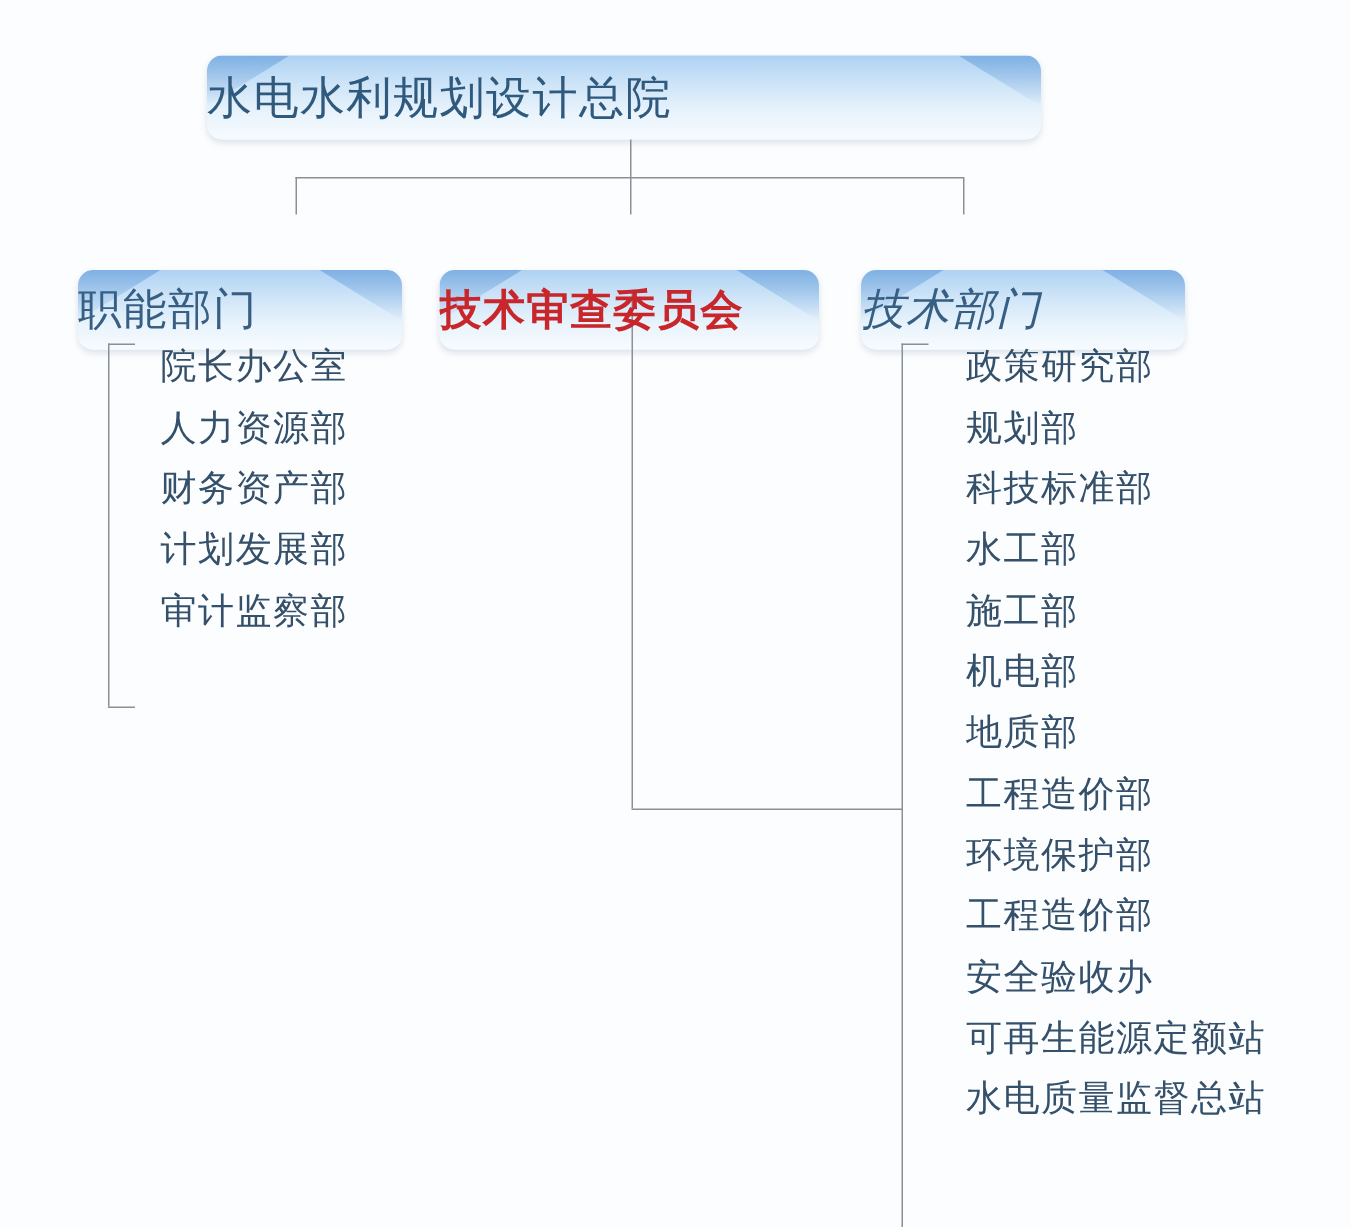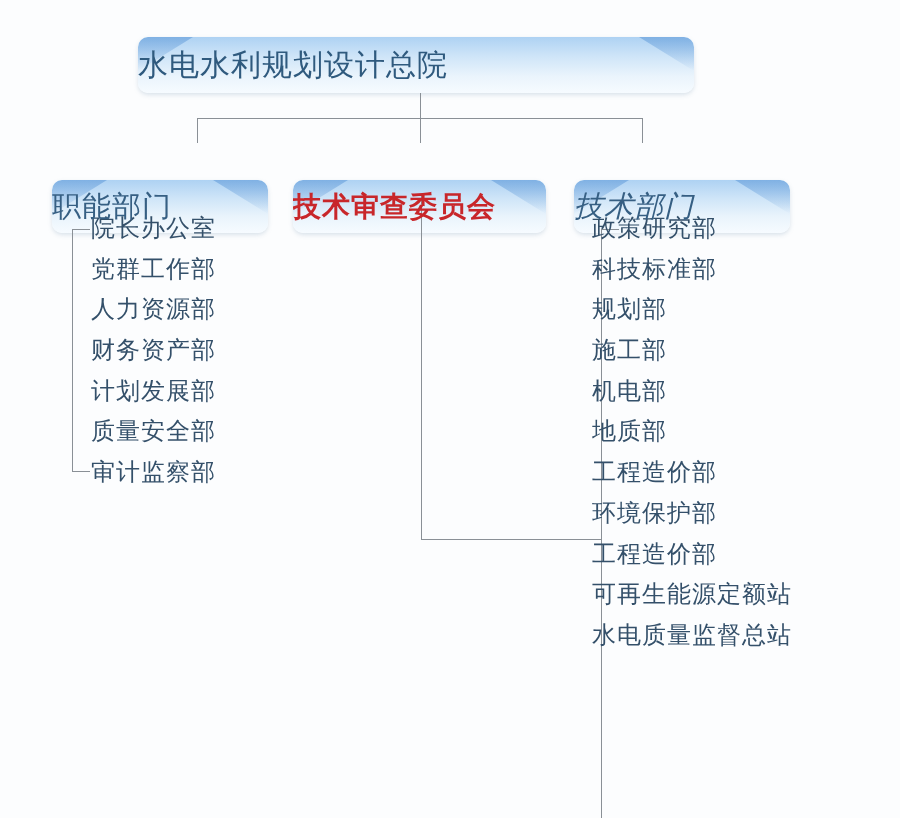--- a/index.html
+++ b/index.html
@@ -27,27 +27,27 @@
   .title-box span { font-size: 30px; color: #2f5a7e; }
   .dept-box { top: 143px; height: 53px; margin-top: 37px; }
   .dept-box span { font-size: 29px; color: #365f83; }
   .func-box { left: 52px; width: 216px; }
   .review-box { left: 293px; width: 253px; }
   .review-box span { color: #c8262a; font-weight: bold; font-size: 28px; font-family: Liberation Serif, serif; }
   .tech-box { left: 574px; width: 216px; font-style: italic; }
 
   .line { position: absolute; background: #8a9096; }
 
-  .list { position: absolute; margin: 0; padding: 0; list-style: none; }
+  .list { position: absolute; margin: 16px; padding: 0; list-style: none; }
   .list li {
     height: 40.7px; line-height: 40.7px;
     font-size: 24px; color: #34506a; letter-spacing: 1px; white-space: nowrap;
   }
   .left-list { left: 91px; top: 208px; }
-  .right-list { left: 592px; top: 208px; }
+  .right-list { left: 628px; top: 208px; }
 </style>
 </head>
 <body>
 
 <div class="box title-box">
   <span>水电水利规划设计总院</span>
 </div>
 
 <div class="line" style="left:420px; top:93px; width:1px; height:50px;"></div>
 <div class="line" style="left:197px; top:118px; width:445px; height:1px;"></div>
@@ -69,33 +69,33 @@
 <div class="line" style="left:72px; top:471px; width:18px; height:1px;"></div>
 
 <div class="line" style="left:421px; top:196px; width:1px; height:343px;"></div>
 <div class="line" style="left:421px; top:539px; width:181px; height:1px;"></div>
 
 <div class="line" style="left:601px; top:229px; width:1px; height:589px;"></div>
 <div class="line" style="left:601px; top:229px; width:18px; height:1px;"></div>
 
 <ul class="list left-list">
   <li>院长办公室</li>
-  <li>党群工作部</li>
   <li>人力资源部</li>
   <li>财务资产部</li>
   <li>计划发展部</li>
-  <li>质量安全部</li>
   <li>审计监察部</li>
 </ul>
 
 <ul class="list right-list">
   <li>政策研究部</li>
+  <li>规划部</li>
   <li>科技标准部</li>
-  <li>规划部</li>
+  <li>水工部</li>
   <li>施工部</li>
   <li>机电部</li>
   <li>地质部</li>
   <li>工程造价部</li>
   <li>环境保护部</li>
   <li>工程造价部</li>
+  <li>安全验收办</li>
   <li>可再生能源定额站</li>
   <li>水电质量监督总站</li>
 </ul>
 
 </body></html>

